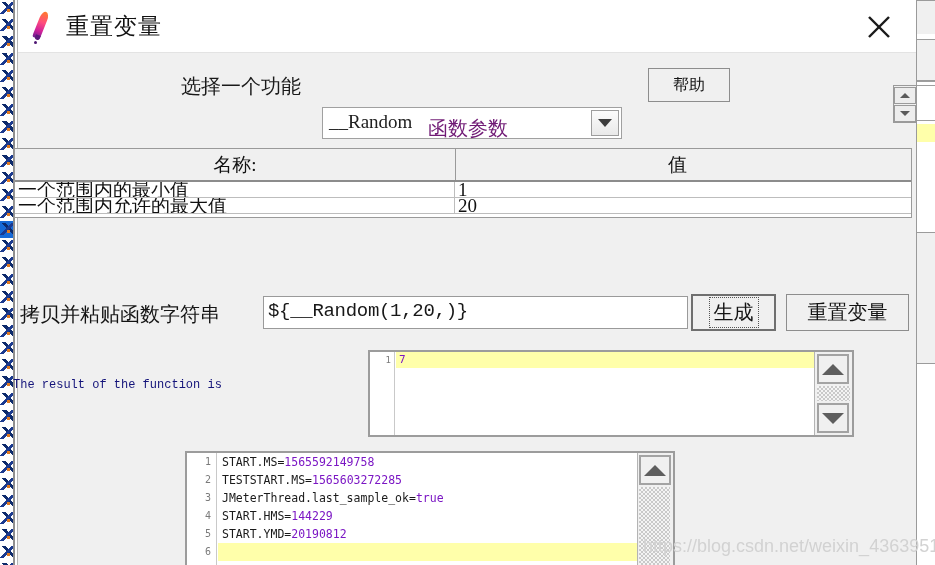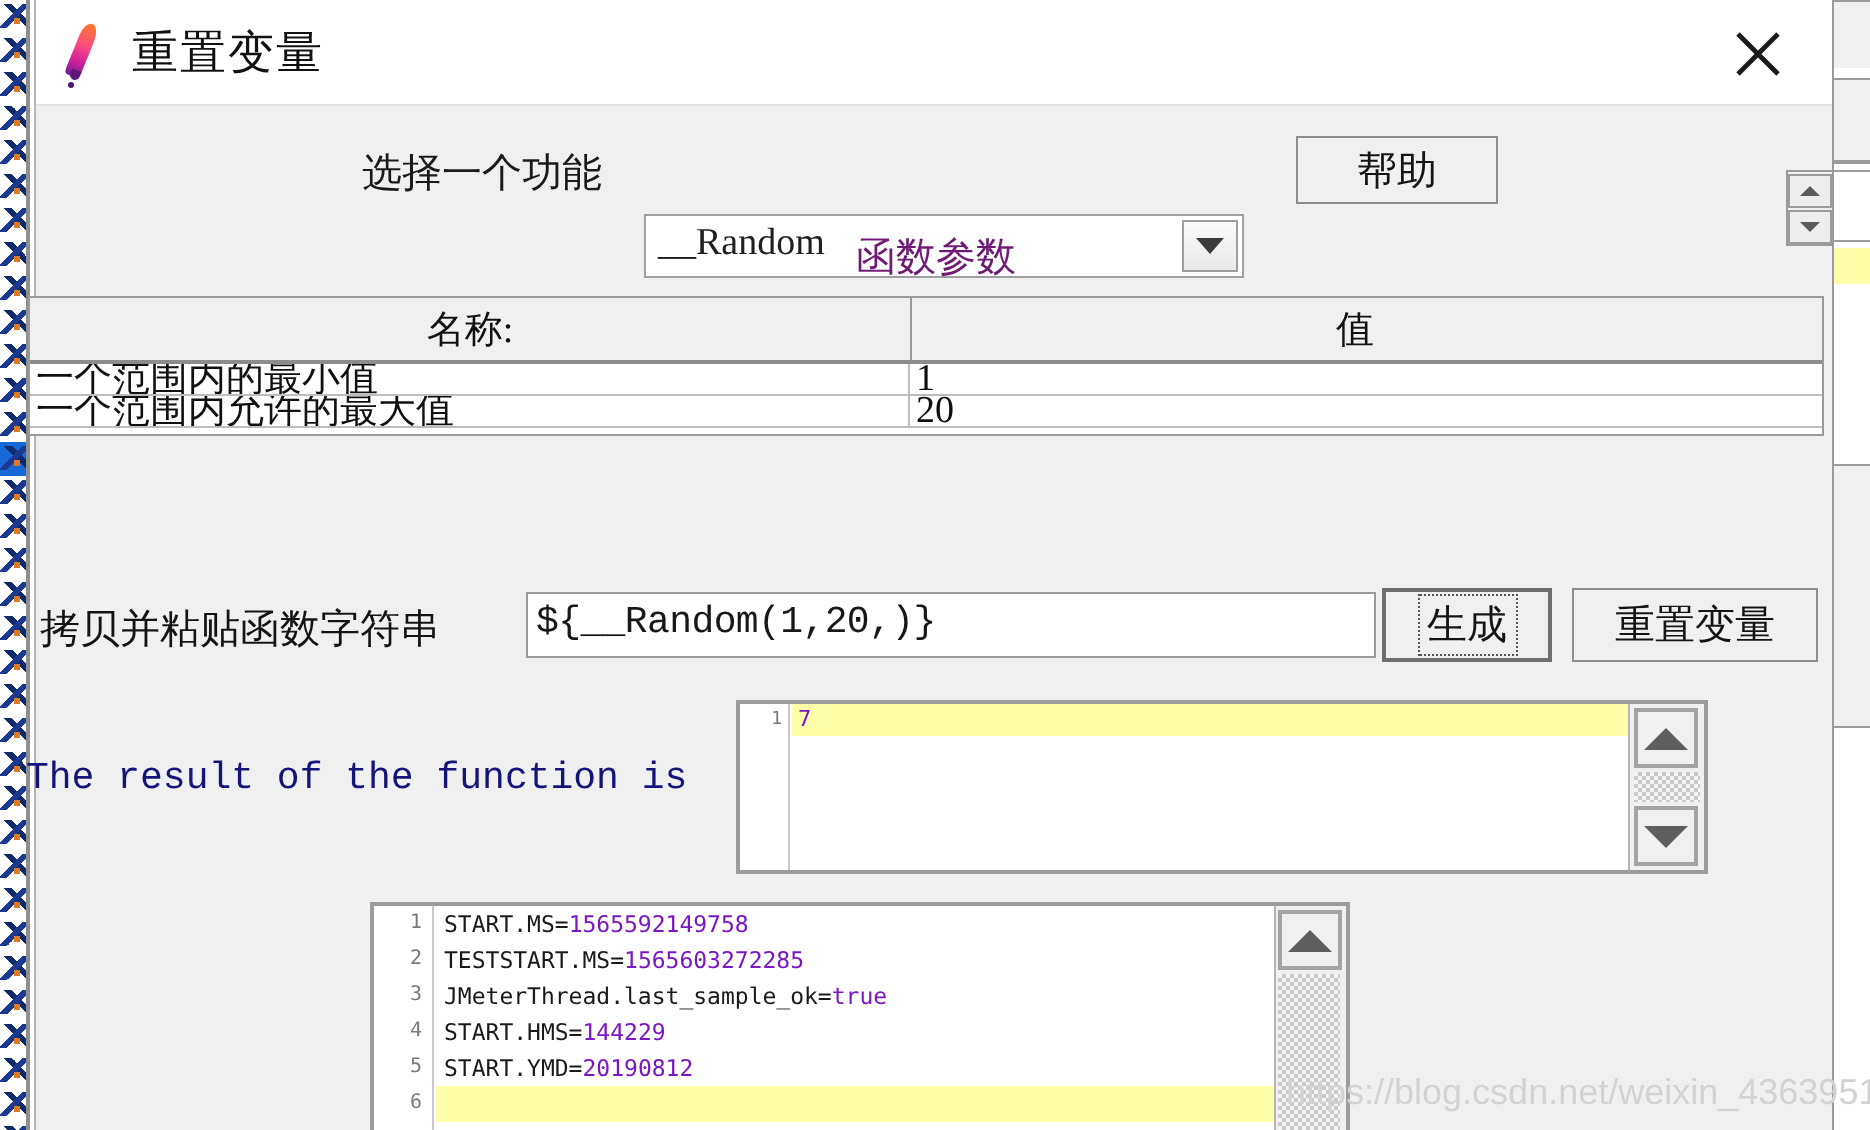--- a/index.html
+++ b/index.html
@@ -86,23 +86,23 @@
   }
   .combo .arrowbtn{
     position:absolute;right:2px;top:2px;width:28px;height:26px;
     background:linear-gradient(#fbfbfb,#e9e9e9);border:1px solid #9d9d9d;box-sizing:border-box;
     display:flex;align-items:center;justify-content:center;
   }
   .combo .arrowbtn .tri{
     width:0;height:0;border-left:7px solid transparent;border-right:7px solid transparent;border-top:8px solid #3c3c3c;
   }
   .help-btn{
-    position:absolute;left:630px;top:5px;width:101px;height:34px;
+    position:absolute;left:630px;top:5px;width:82px;height:34px;
     background:#f0f0f0;border:1px solid #8d8d8d;box-sizing:border-box;
-    display:flex;align-items:center;justify-content:center;font-size:20px;color:#151515;
+    display:flex;align-items:center;justify-content:center;font-size:16px;color:#151515;
   }
 
   
   .fn-params-caption{
     position:absolute;left:0;top:62px;width:900px;text-align:center;
     font-size:20px;color:#701a75;
   }
 
   
   .ptable{
@@ -167,21 +167,21 @@
     border:1px dotted #555;padding:1px 4px;font-size:20px;color:#141414;
   }
   .reset-btn{
     position:absolute;left:768px;top:241px;width:123px;height:37px;
     background:#f0f0f0;border:1px solid #8d8d8d;box-sizing:border-box;
     display:flex;align-items:center;justify-content:center;font-size:20px;color:#141414;
   }
 
   
   .res-label{
-    position:absolute;left:-5px;top:325px;font-size:19px;color:#14147a;
+    position:absolute;left:-5px;top:325px;font-size:12px;color:#14147a;
     font-family:"Liberation Mono","DejaVu Sans Mono",monospace;letter-spacing:0px;
   }
   .res-editor{
     position:absolute;left:350px;top:297px;width:486px;height:87px;
     background:#fff;border:2px solid #9c9c9c;box-sizing:border-box;
   }
   .gutter{
     position:absolute;left:0;top:0;width:25px;height:100%;
     background:#fff;border-right:1px solid #c9c9c9;box-sizing:border-box;
   }

